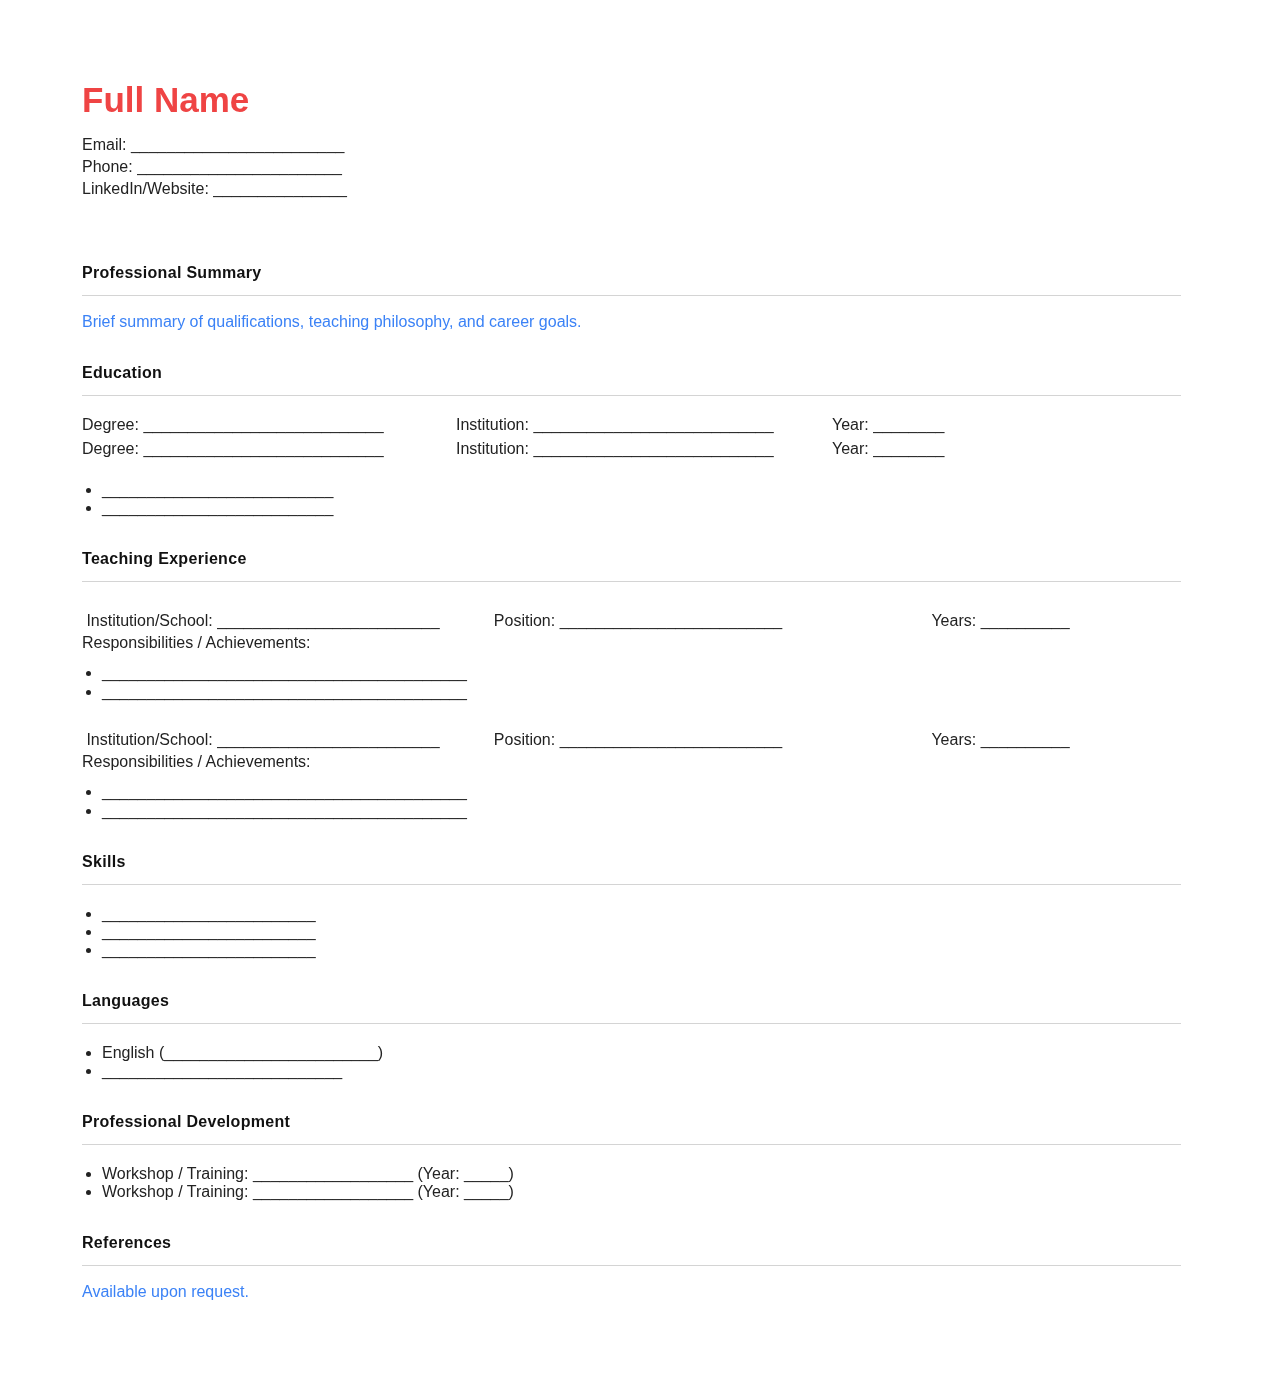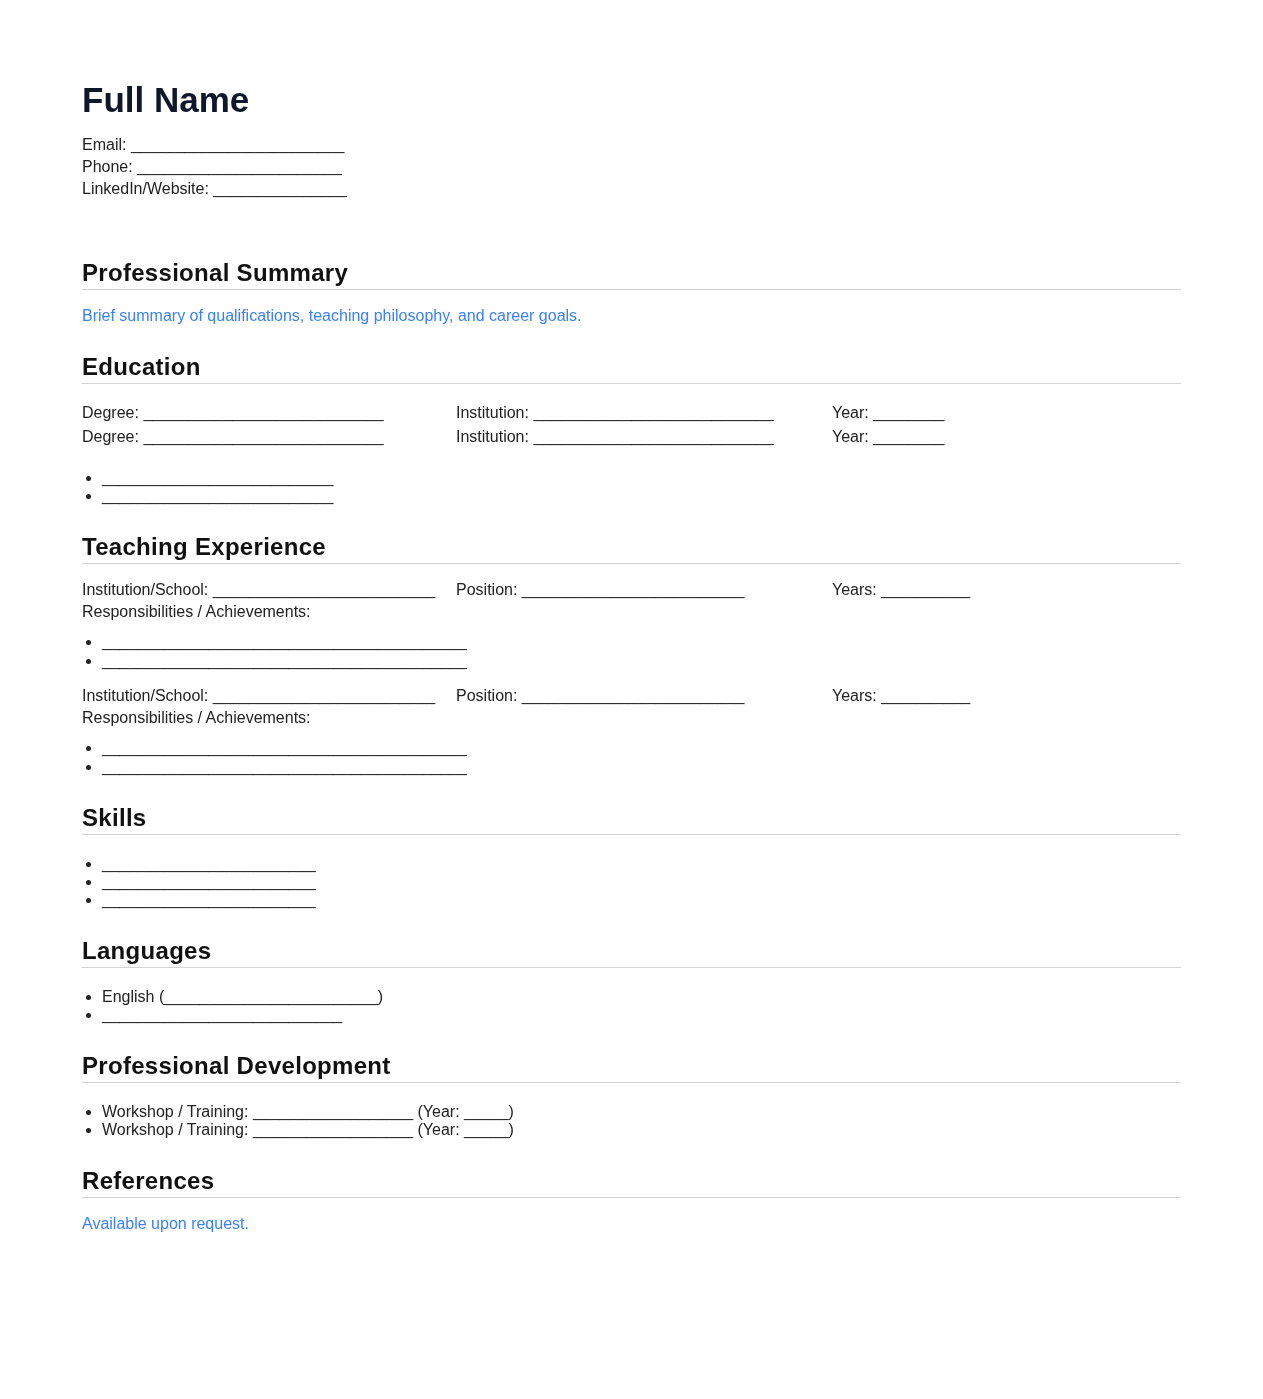--- a/index.html
+++ b/index.html
@@ -14,33 +14,33 @@
     color: #222;
   }
   .page {
     padding: 80px 82px 112px 82px;
   }
   h1 {
     font-size: 35px;
     line-height: 40px;
     margin: 0 0 14px 0;
     font-weight: bold;
-    color: #0f172a;
+    color: #ef4444;
   }
   .contact {
     line-height: 22px;
   }
   h2 {
-    font-size: 24px;
+    font-size: 16px;
     line-height: 22px;
     font-weight: bold;
     letter-spacing: 0.3px;
     color: #111;
     margin: 31px 0 0 0;
-    padding-bottom: 5px;
+    padding-bottom: 11px;
     border-bottom: 1px solid #d4d4d4;
   }
   h2.first {
     margin-top: 62px;
   }
   p.muted {
     color: #3b82f6;
     margin: 17px 0 0 0;
     line-height: 18px;
   }
@@ -48,21 +48,22 @@
     display: grid;
     grid-template-columns: 374px 376px 1fr;
     margin-top: 17px;
     line-height: 24px;
   }
   .grid3 .cell {
     padding-right: 12px;
   }
   .grid3.exp-grid {
     line-height: 21px;
-    margin-top: 15px;
+    margin-top: 28px;
+    text-align: center;
   }
   ul {
     list-style: disc;
     margin: 20px 0 0 0;
     padding-left: 20px;
     line-height: 18px;
   }
   ul li {
     margin: 0;
     padding: 0;

